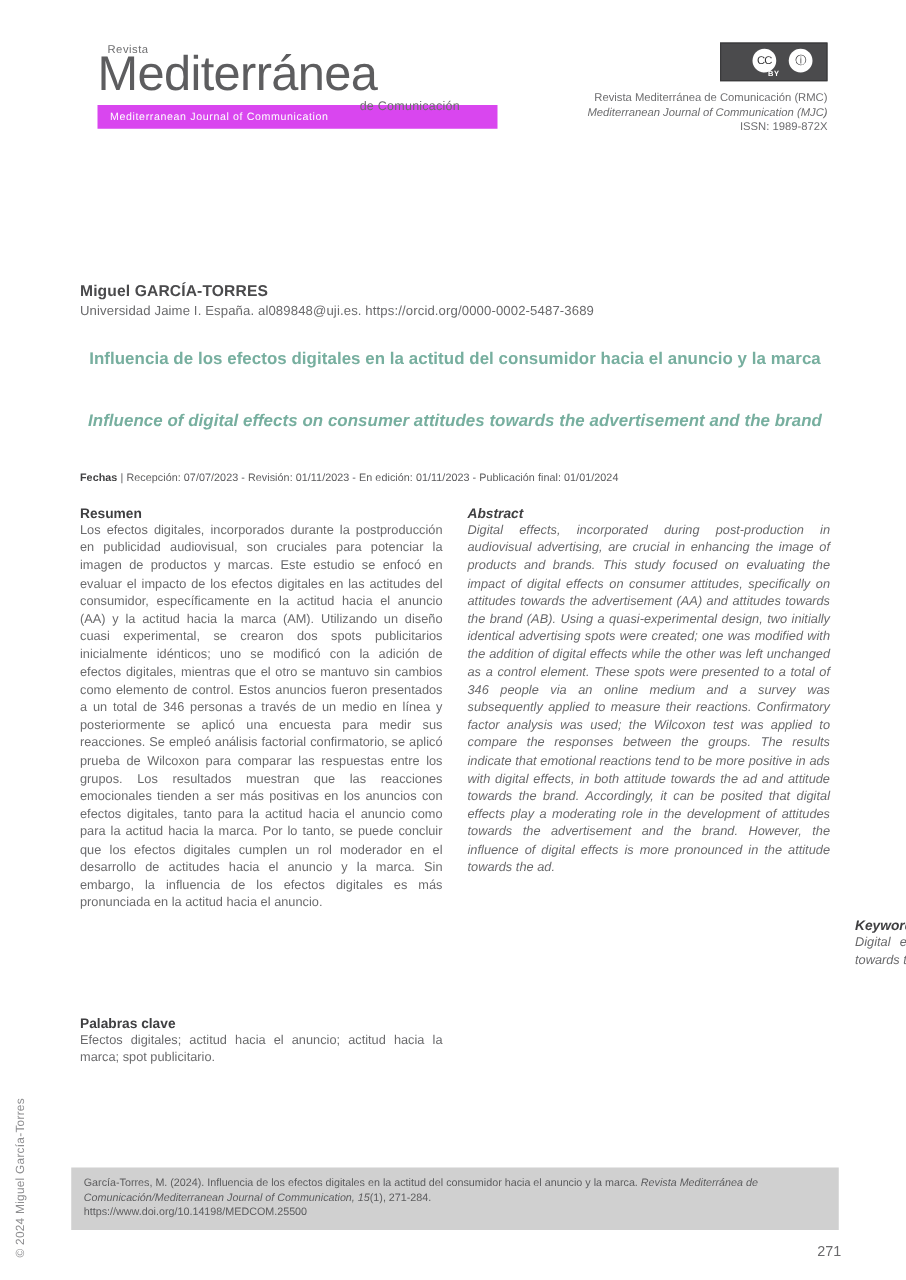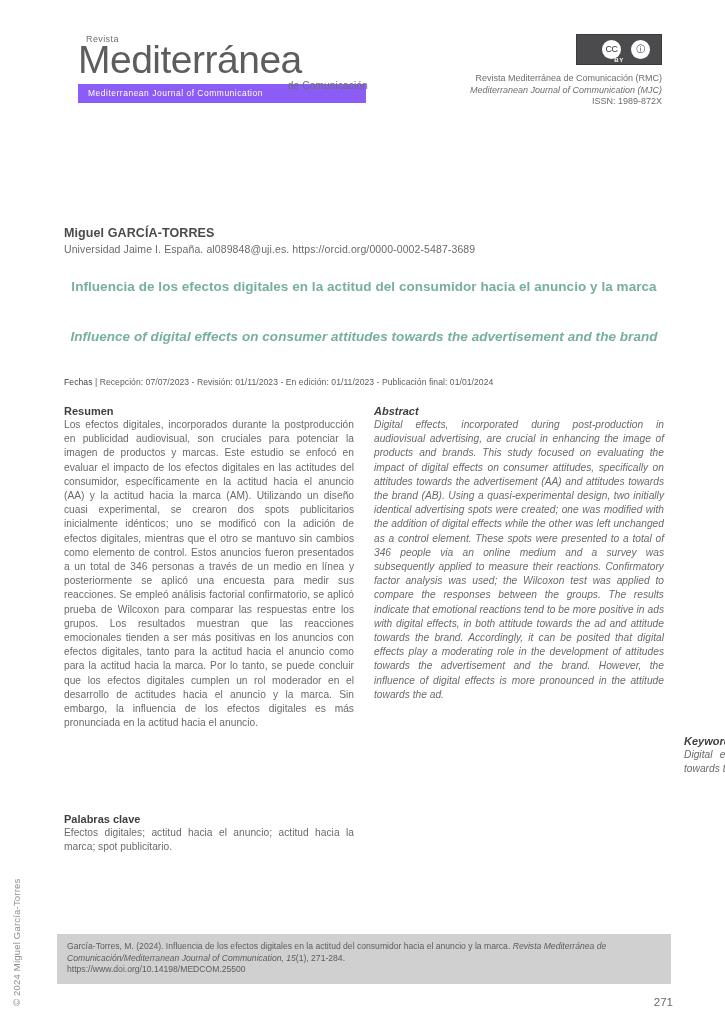--- a/index.html
+++ b/index.html
@@ -39,26 +39,26 @@
   }
   .logo-de {
     position: absolute;
     right: 2px; top: 46px;
     font-size: 10px;
     color: #6d6d6f;
     letter-spacing: .2px;
   }
   .logo-bar {
     margin-top: 4px;
-    background: #8b5cf6;
+    background: #d946ef;
     color: #ffffff;
     font-size: 8.5px;
     letter-spacing: .5px;
     padding: 4px 10px 5px 10px;
-    width: 288px;
+    width: 320px;
   }
 
   
   .masthead-right {
     position: absolute;
     right: 0; top: 0;
     text-align: right;
     width: 250px;
   }
   .cc-badge {
@@ -133,21 +133,21 @@
 
   
   .dates {
     position: absolute;
     left: 64px; top: 377px;
     width: 600px;
     font-size: 8.6px;
     color: #5c5c5e;
     letter-spacing: .05px;
   }
-  .dates b { font-weight: normal; color: #3f3f41; }
+  .dates b { font-weight: bold; color: #3f3f41; }
 
   
   .cols { position: absolute; left: 64px; top: 405px; width: 600px; }
   .col { width: 290px; position: absolute; top: 0; }
   .col-left { left: 0; }
   .col-right { left: 310px; }
   .sec-head {
     font-size: 11px;
     font-weight: bold;
     color: #3f3f41;

